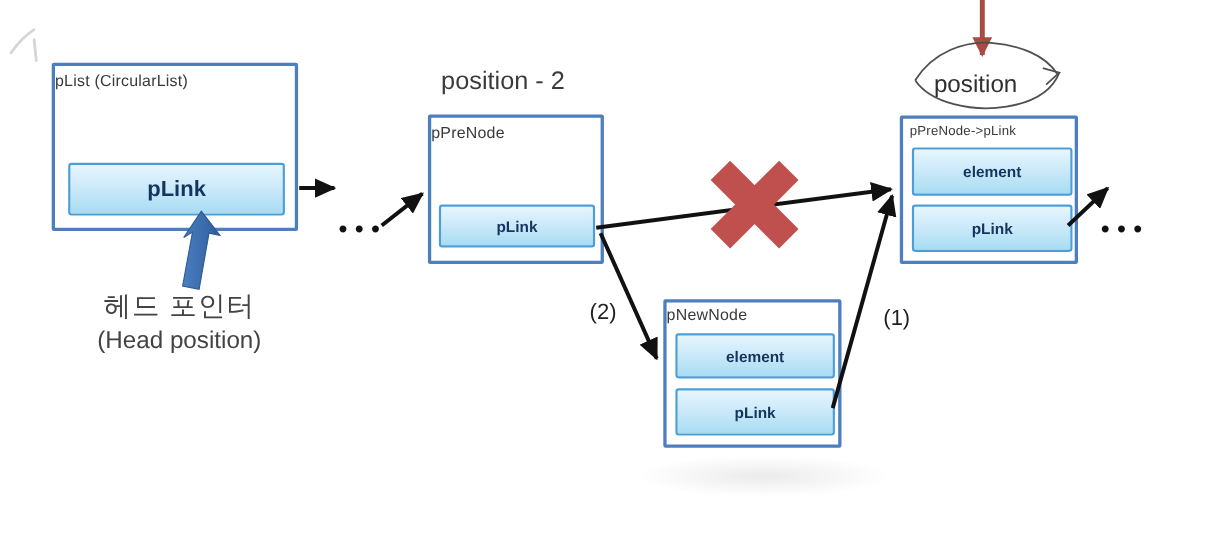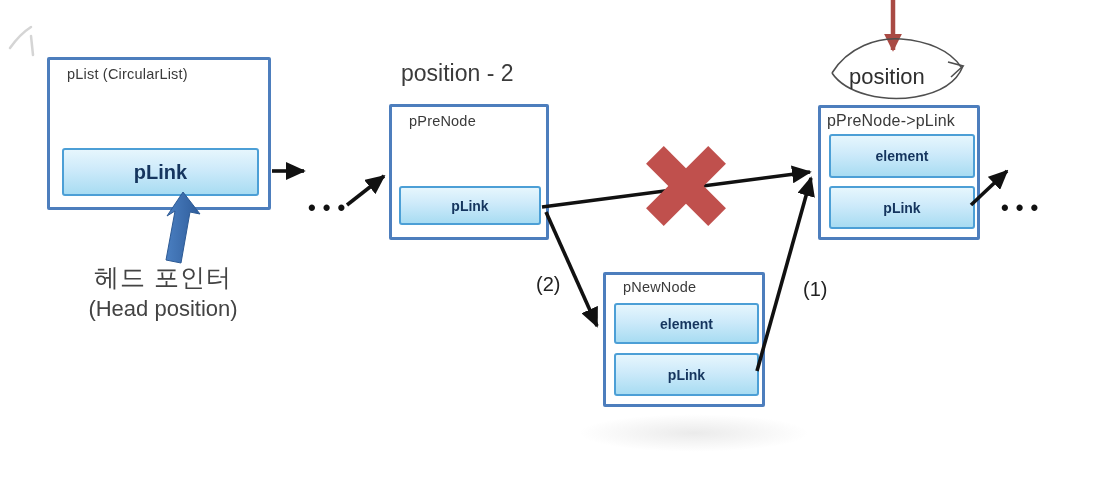--- a/index.html
+++ b/index.html
@@ -5,21 +5,21 @@
   html,body{margin:0;padding:0;background:#fff;}
   .stage{
     position:relative;width:1120px;height:491px;background:#ffffff;overflow:hidden;
     font-family:"Liberation Sans","DejaVu Sans",sans-serif;
   }
   .node{
     position:absolute;background:#ffffff;border:3px solid #4d7ebd;border-radius:2px;
     box-sizing:border-box;z-index:2;
   }
   .node-title{
-    position:absolute;left:17px;top:6px;font-size:14.5px;color:#3a3a3a;
+    position:absolute;left:0;top:6px;font-size:14.5px;color:#3a3a3a;
     letter-spacing:0.2px;white-space:nowrap;
   }
   .field{
     position:absolute;box-sizing:border-box;border:2px solid #4c9fd6;border-radius:3px;
     background:linear-gradient(180deg,#e6f6fd 0%,#cdeafa 45%,#a8dcf2 100%);
     display:flex;align-items:center;justify-content:center;
     color:#15355e;font-weight:bold;font-size:14px;
   }
   .field.big{font-size:20px;}
   .floating-label{position:absolute;color:#3b3b3b;z-index:4;white-space:nowrap;}
@@ -61,21 +61,21 @@
     <div class="field" style="left:7px;top:79px;width:142px;height:39px;">pLink</div>
   </div>
 
   <div class="node" style="left:603px;top:272px;width:162px;height:135px;padding-left:21px;">
     <div class="node-title" style="top:4px;">pNewNode</div>
     <div class="field" style="left:8px;top:28px;width:145px;height:41px;">element</div>
     <div class="field" style="left:8px;top:78px;width:145px;height:43px;">pLink</div>
   </div>
 
   <div class="node" style="left:818px;top:105px;width:162px;height:135px;">
-    <div class="node-title" style="left:6px;top:4px;font-size:16px;">pPreNode-&gt;pLink</div>
+    <div class="node-title" style="left:6px;top:4px;font-size:12px;">pPreNode-&gt;pLink</div>
     <div class="field" style="left:8px;top:26px;width:146px;height:44px;">element</div>
     <div class="field" style="left:8px;top:78px;width:146px;height:43px;">pLink</div>
   </div>
 
   <div class="floating-label lbl-position-1">position - 2</div>
   <div class="floating-label lbl-position">position</div>
   <div class="floating-label lbl-step lbl-step2">(2)</div>
   <div class="floating-label lbl-step lbl-step1">(1)</div>
 
   <div class="head-pointer-text">

